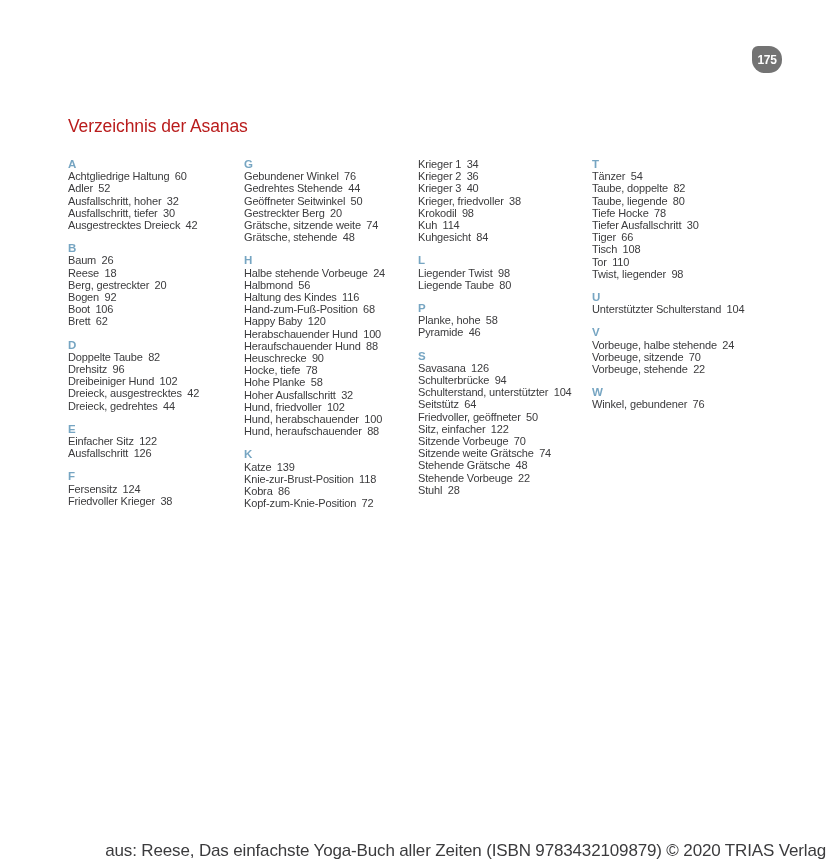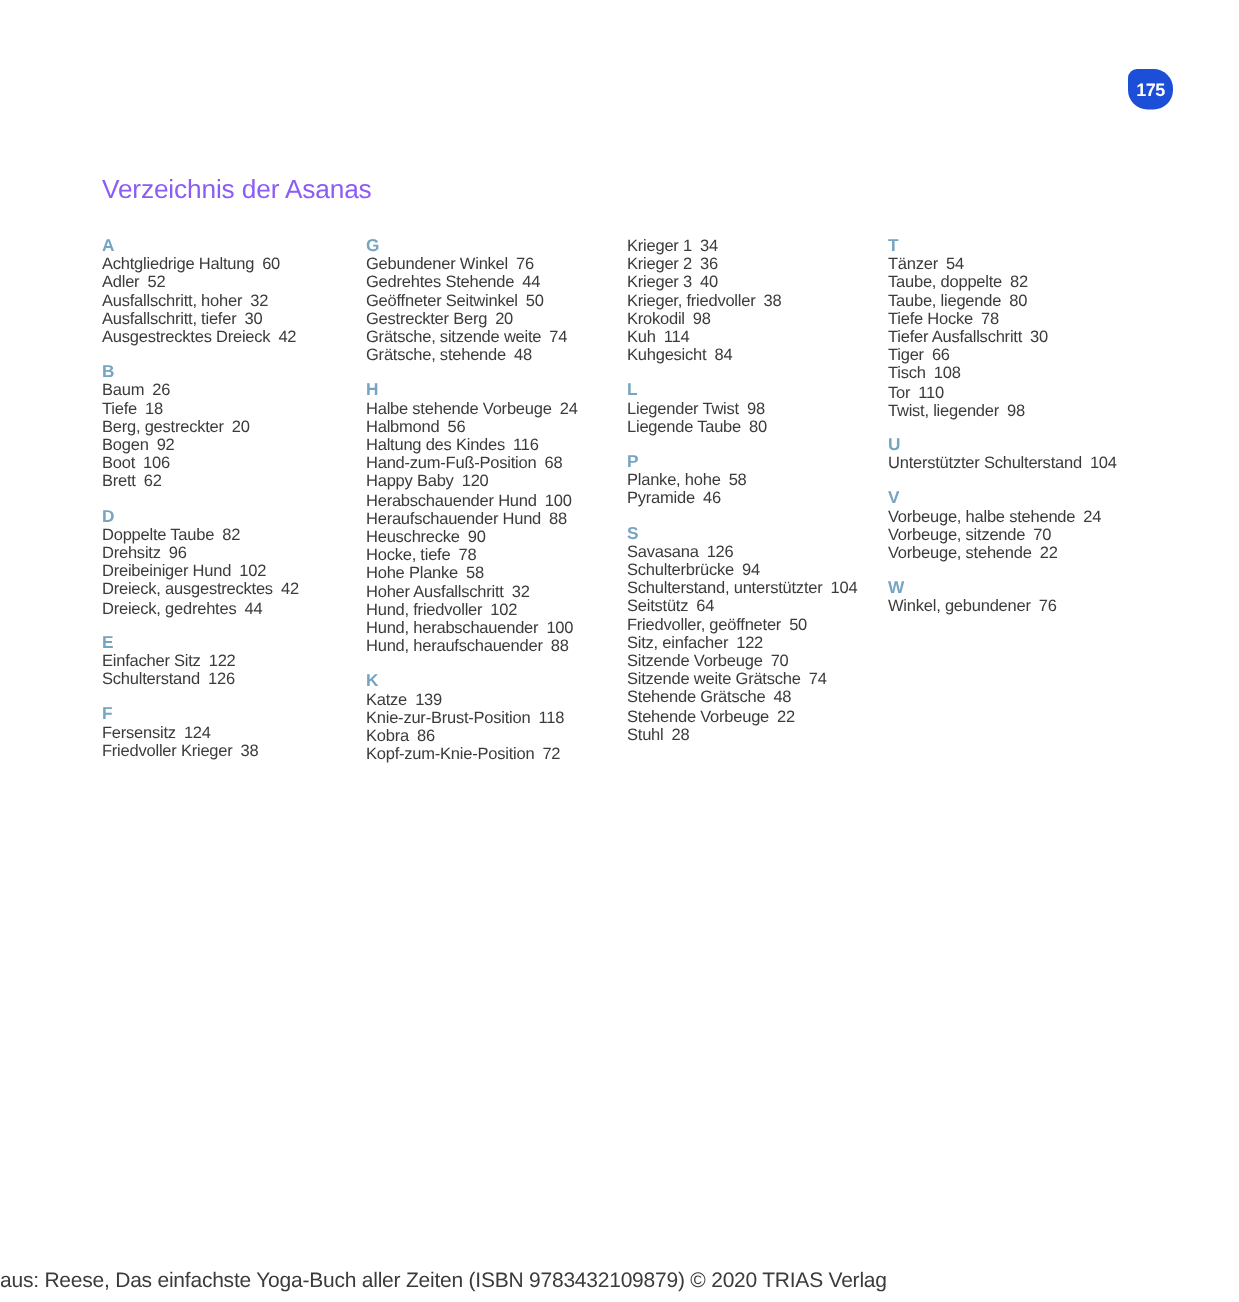--- a/index.html
+++ b/index.html
@@ -8,33 +8,33 @@
     background: #ffffff;
     font-family: "Liberation Sans", sans-serif;
     color: #3b3b3d;
     position: relative;
     overflow: hidden;
   }
   .page-badge {
     position: absolute;
     top: 46px; right: 44px;
     width: 30px; height: 27px;
-    background: #1d4ed8;
+    background: #737373;
     border-radius: 6px 13px 13px 13px;
     color: #ffffff;
     font-size: 12px; font-weight: bold;
     display: flex; align-items: center; justify-content: center;
     letter-spacing: -0.3px;
   }
   .content {
     padding: 116px 0 0 68px;
   }
   .page-title {
     font-size: 17.5px;
-    color: #8b5cf6;
+    color: #b91c1c;
     letter-spacing: -0.1px;
     margin: 0 0 21px 0;
     font-weight: normal;
   }
   .columns {
     display: flex;
     align-items: flex-start;
   }
   .col { flex: 0 0 auto; }
   .col-0 { width: 176px; }
@@ -55,22 +55,22 @@
     letter-spacing: -0.15px;
     color: #3b3b3d;
     max-width: 158px;
     padding-left: 9px;
     text-indent: -9px; 
   }
   .footer {
     position: absolute;
     left: 0; right: 0;
     bottom: 7px;
-    text-align: left;
-    font-size: 14px;
+    text-align: right;
+    font-size: 17px;
     letter-spacing: -0.15px;
     color: #3b3b3d;
   }
 </style>
 </head>
 <body>
 
 <div class="page-badge">
   <span>175</span>
 </div>
@@ -83,38 +83,38 @@
           <div class="letter">A</div>
           <div class="entry"><span>Achtgliedrige Haltung</span> <span>60</span></div>
           <div class="entry"><span>Adler</span> <span>52</span></div>
           <div class="entry"><span>Ausfallschritt, hoher</span> <span>32</span></div>
           <div class="entry"><span>Ausfallschritt, tiefer</span> <span>30</span></div>
           <div class="entry"><span>Ausgestrecktes Dreieck</span> <span>42</span></div>
         </div>
         <div class="section">
           <div class="letter">B</div>
           <div class="entry"><span>Baum</span> <span>26</span></div>
-          <div class="entry"><span>Tiefe</span> <span>18</span></div>
+          <div class="entry"><span>Reese</span> <span>18</span></div>
           <div class="entry"><span>Berg, gestreckter</span> <span>20</span></div>
           <div class="entry"><span>Bogen</span> <span>92</span></div>
           <div class="entry"><span>Boot</span> <span>106</span></div>
           <div class="entry"><span>Brett</span> <span>62</span></div>
         </div>
         <div class="section">
           <div class="letter">D</div>
           <div class="entry"><span>Doppelte Taube</span> <span>82</span></div>
           <div class="entry"><span>Drehsitz</span> <span>96</span></div>
           <div class="entry"><span>Dreibeiniger Hund</span> <span>102</span></div>
           <div class="entry"><span>Dreieck, ausgestrecktes</span> <span>42</span></div>
           <div class="entry"><span>Dreieck, gedrehtes</span> <span>44</span></div>
         </div>
         <div class="section">
           <div class="letter">E</div>
           <div class="entry"><span>Einfacher Sitz</span> <span>122</span></div>
-          <div class="entry"><span>Schulterstand</span> <span>126</span></div>
+          <div class="entry"><span>Ausfallschritt</span> <span>126</span></div>
         </div>
         <div class="section">
           <div class="letter">F</div>
           <div class="entry"><span>Fersensitz</span> <span>124</span></div>
           <div class="entry"><span>Friedvoller Krieger</span> <span>38</span></div>
         </div>
       </div>
       <div class="col col-1">
         <div class="section">
           <div class="letter">G</div>

